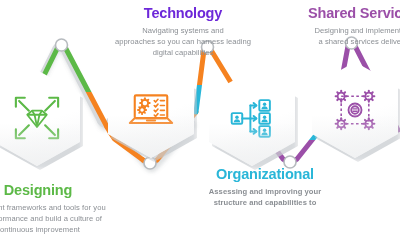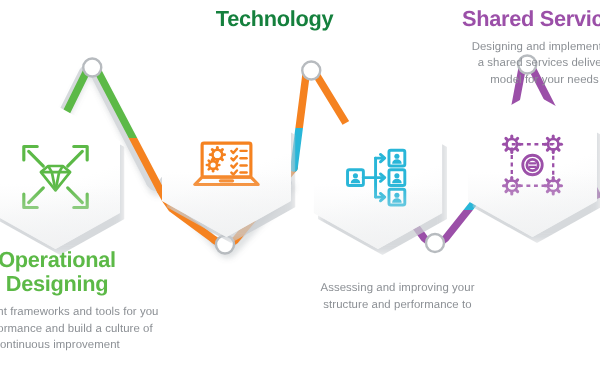--- a/index.html
+++ b/index.html
@@ -269,47 +269,51 @@
             <line x1="53.8" y1="44.2" x2="52.4" y2="45.6"></line>
               <line x1="45.6" y1="52.4" x2="44.2" y2="53.8"></line>
           </g>
         </g>
       </svg>
     </div>
     <div class="reflect" style="background:linear-gradient(180deg,rgba(255,255,255,0) 55%,rgba(240,241,242,.9) 100%);"></div>
   </div>
 
   <div class="block ta-c" style="left:108px;top:6px;width:150px;">
-    <div class="title" style="color:#15803d;">Technology</div>
+    <div class="title" style="color:#6d28d9;">Technology</div>
+    <div class="desc">
+      <span>Navigating systems and</span><br>
+      <span>approaches so you can harness leading</span><br>
+      <span>digital capabilities</span>
+    </div>
   </div>
 
   <div class="block ta-c" style="left:288px;top:6px;width:150px;">
     <div class="title" style="color:#9b4fa8;">Shared Services</div>
     <div class="desc">
       <span>Designing and implementing</span><br>
       <span>a shared services delivery</span><br>
-      <span>model for your needs</span>
     </div>
   </div>
 
   <div class="block ta-c" style="left:-37px;top:167px;width:150px;">
     <div class="title" style="color:#5cb947;">
-      <span>Operational</span><br>
+      <br>
       <span>Designing</span>
     </div>
     <div class="desc" style="margin-top:4px;">
       <span>g the right frameworks and tools for you</span><br>
       <span>ge performance and build a culture of</span><br>
       <span>continuous improvement</span>
     </div>
   </div>
 
   <div class="block ta-c" style="left:190px;top:167px;width:150px;">
     <div class="title" style="color:#29b6d8;">
-      <br>
-    </div>
-    <div class="desc" style="margin-top:0;">
+      <span>Organizational</span><br>
+    </div>
+    <div class="desc" style="margin-top:0;font-weight:bold;">
       <span>Assessing and improving your</span><br>
-      <span>structure and performance to</span><br>
+      <span>structure and capabilities to</span><br>
     </div>
   </div>
 
 </div>
 
 </body></html>

